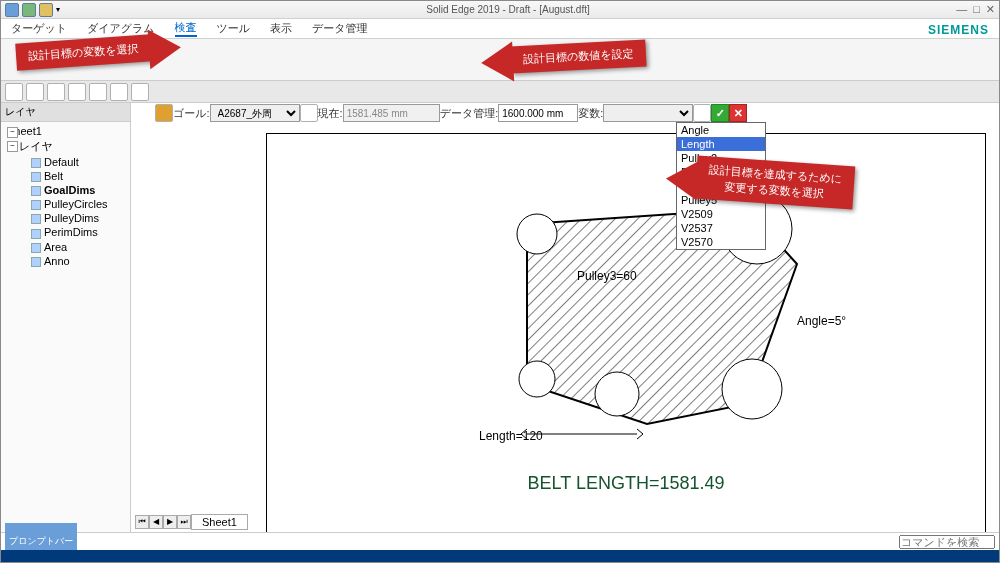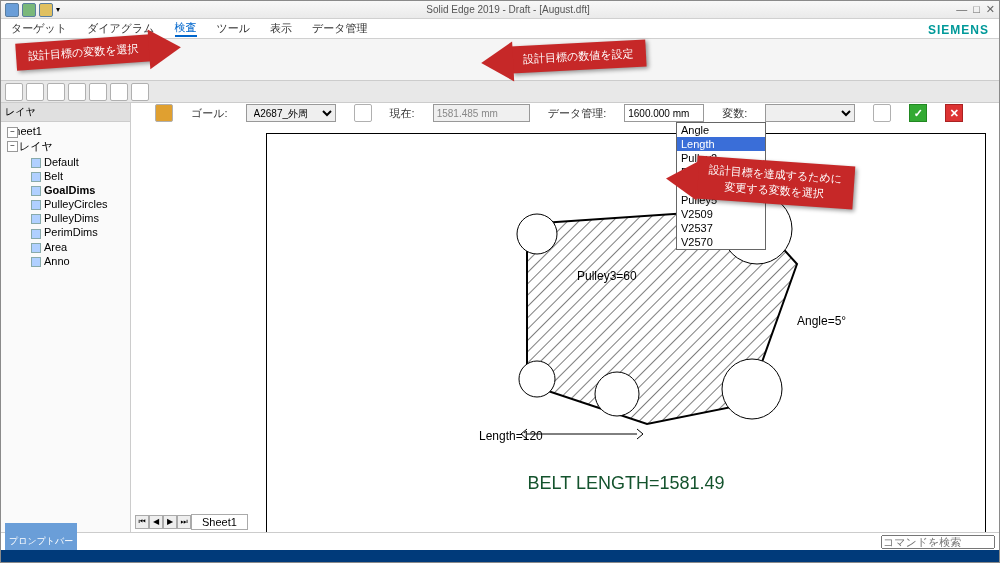--- a/index.html
+++ b/index.html
@@ -23,21 +23,21 @@
 .tree .nd{padding:1px 0 1px 14px;position:relative}
 .tree .nd0{padding-left:2px}
 .tree .nd1{padding-left:14px}
 .tree .nd2{padding-left:26px}
 .tree .nd::before{content:"";position:absolute;left:2px;top:3px;width:9px;height:9px;background:#fff;border:1px solid #999;font-size:8px;line-height:7px;text-align:center}
 .tree .nd.minus::before{content:"−"}
 .tree .nd.leaf::before{content:"";border:none;background:none}
 .tree .nd.leaf .ico2{width:10px;height:10px;background:#b0d0ff;display:inline-block;margin-right:3px;vertical-align:middle;border:1px solid #8aa}
 .tree .bold{font-weight:bold}
 .canvas{flex:1;background:#fff;position:relative}
-.goalbar{position:absolute;top:-1px;left:20px;right:0;height:22px;display:flex;align-items:center;gap:18px;padding:0 4px;font-size:10px}
+.goalbar{position:absolute;top:-1px;left:20px;right:0;height:22px;display:flex;align-items:center;gap:0;padding:0 4px;font-size:10px}
 .goalbar .lbl{color:#333}
 .goalbar select,.goalbar input{height:18px;border:1px solid #999;font-size:10px;padding:0 3px}
 .goalbar input[readonly]{background:#f0f0f0;color:#888}
 .btngreen{width:18px;height:18px;background:#3a3;border:1px solid #282;color:#fff;font-weight:bold;text-align:center;line-height:16px}
 .btnred{width:18px;height:18px;background:#d33;border:1px solid #a22;color:#fff;font-weight:bold;text-align:center;line-height:16px}
 .dropdown{position:absolute;top:19px;left:545px;width:90px;background:#fff;border:1px solid #666;font-size:10px;z-index:5}
 .dropdown .opt{padding:1px 4px}
 .dropdown .opt.sel{background:#3a6ed8;color:#fff}
 .sheet{position:absolute;top:30px;left:135px;width:720px;height:400px;border:1px solid #000;background:#fff}
 .belt-label{position:absolute;bottom:38px;left:50%;transform:translateX(-50%);color:#14532d;font-size:18px}
@@ -179,15 +179,15 @@
   <span class="nav">▶</span>
   <span class="nav">⏭</span>
   <span class="tab">Sheet1</span>
 </div>
 
 <div class="copyright">Copyright(C)2018 INTER MESH JAPAN CO.,LTD. All Rights Reserved.</div>
 
 <div class="statusbar">
   <span class="tag">プロンプトバー</span>
   <span style="flex:1"></span>
-  <input style="width: 114px; height: 14px;" placeholder="コマンドを検索">
+  <input style="width: 96px; height: 14px;" placeholder="コマンドを検索">
 </div>
 <div class="footbar"></div>
 
 </body></html>

